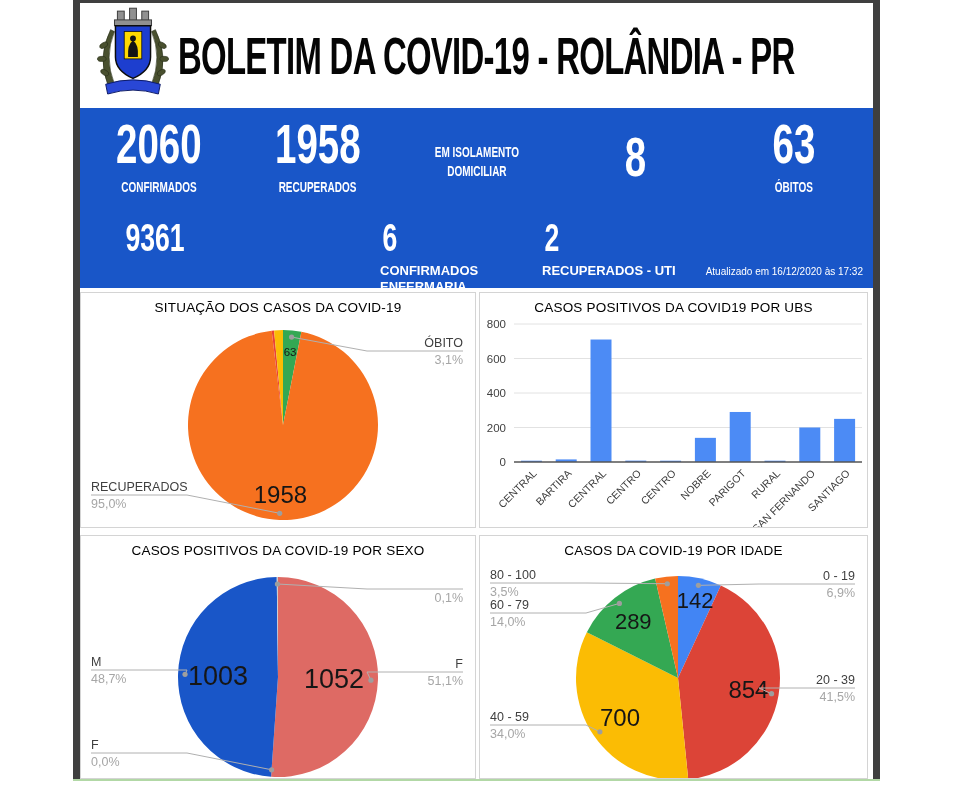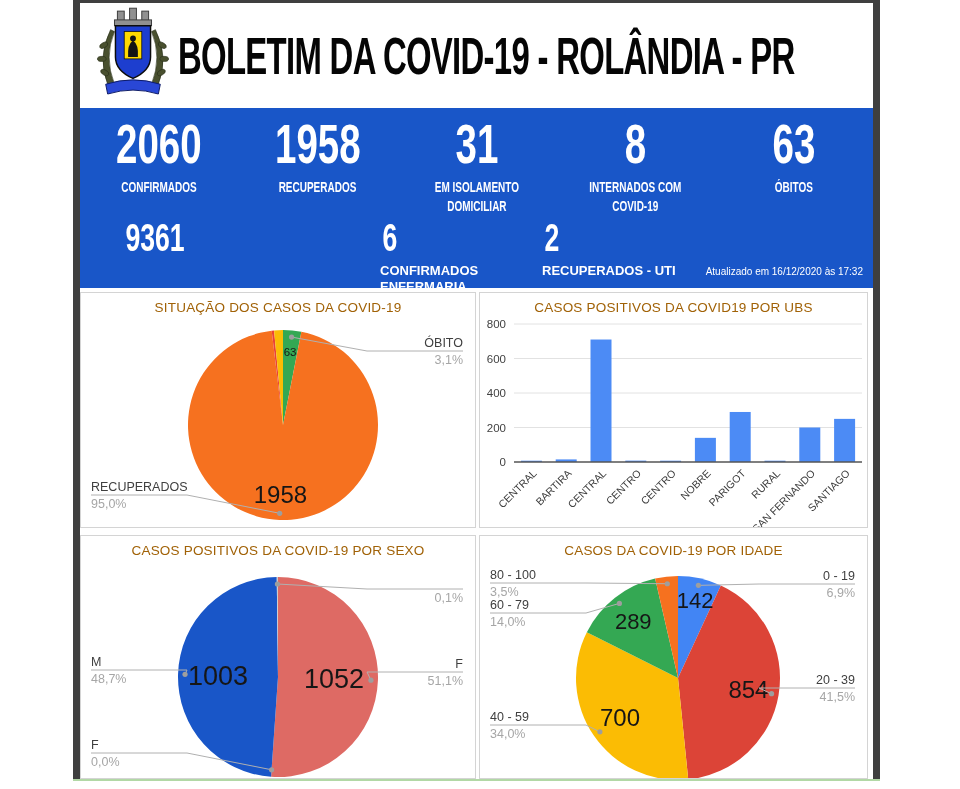--- a/index.html
+++ b/index.html
@@ -12,34 +12,34 @@
   .frame-right{position:absolute;left:873px;top:0;width:7px;height:779px;background:var(--frame,#3f3f3f);}
   .bottom-line{position:absolute;left:73px;top:779px;width:807px;height:2px;background:var(--bline,#b2d8a6);}
   
   .hdr{position:absolute;left:80px;top:3px;width:793px;height:105px;background:#fff;}
   .logo{position:absolute;left:14px;top:4px;width:78px;height:96px;}
   .title-wrap{position:absolute;left:98px;top:0;height:100%;display:flex;align-items:center;overflow:hidden;}
   .title{font-size:47px;font-weight:700;letter-spacing:-1px;color:#050505;white-space:nowrap;
          display:inline-block;transform:scale(0.70,1.12);transform-origin:left center;}
   
   .band{position:absolute;left:80px;top:108px;width:793px;height:180px;background:var(--band,#1956C8);color:#fff;}
-  .row1{display:flex;padding-top:10px;}
+  .row1{display:flex;padding-top:10px;align-items:center;}
   .stat{flex:1;text-align:center;}
   .num{font-size:52px;line-height:1.0;font-weight:700;}
   .lbl{font-size:13.5px;font-weight:700;margin-top:9px;line-height:1.3;white-space:pre-line;}
   .cond{display:inline-block;transform:scale(0.74,1.06);transform-origin:center;}
   .row2{position:absolute;left:0;top:112px;width:100%;height:68px;}
   .r2cell{position:absolute;text-align:left;}
   .r2num{font-size:36px;line-height:1.0;font-weight:700;}
   .r2lbl{font-size:13px;font-weight:700;margin-top:7px;line-height:1.25;white-space:pre-line;}
   .updated{position:absolute;right:10px;top:46px;font-size:10px;font-weight:400;color:#fff;}
   
   .panel{position:absolute;background:#fff;border:1px solid var(--pborder,#d4d4d4);overflow:hidden;}
   .panel svg{position:absolute;left:0;top:0;width:100%;height:100%;}
-  .ctitle{position:absolute;left:0;right:0;top:7px;text-align:center;font-size:13.5px;color:#a16207;letter-spacing:.2px;}
+  .ctitle{position:absolute;left:0;right:0;top:7px;text-align:center;font-size:13.5px;color:#000000;letter-spacing:.2px;}
   svg text{font-family:"Liberation Sans",sans-serif;}
 </style>
 </head>
 <body>
 
 <div class="page" style="--band: #1956C8; --frame: #3f3f3f; --pborder: #d4d4d4; --bline: #b2d8a6;">
 
   <div class="frame-top"></div>
   <div class="frame-left"></div>
   <div class="frame-right"></div>
@@ -78,28 +78,25 @@
     <div class="row1">
       <div class="stat">
         <div><span class="num cond">2060</span></div>
         <div><span class="lbl cond">CONFIRMADOS</span></div>
       </div>
       <div class="stat">
         <div><span class="num cond">1958</span></div>
         <div><span class="lbl cond">RECUPERADOS</span></div>
       </div>
       <div class="stat">
-        <div><span class="num cond">31</span></div>
         <div><span class="lbl cond">EM ISOLAMENTO
 DOMICILIAR</span></div>
       </div>
       <div class="stat">
         <div><span class="num cond">8</span></div>
-        <div><span class="lbl cond">INTERNADOS COM
-COVID-19</span></div>
       </div>
       <div class="stat">
         <div><span class="num cond">63</span></div>
         <div><span class="lbl cond">ÓBITOS</span></div>
       </div>
     </div>
     <div class="row2">
       <div class="r2cell" style="left:35px;width:240px;">
         <div><span class="r2num cond">9361</span></div>
       </div>

